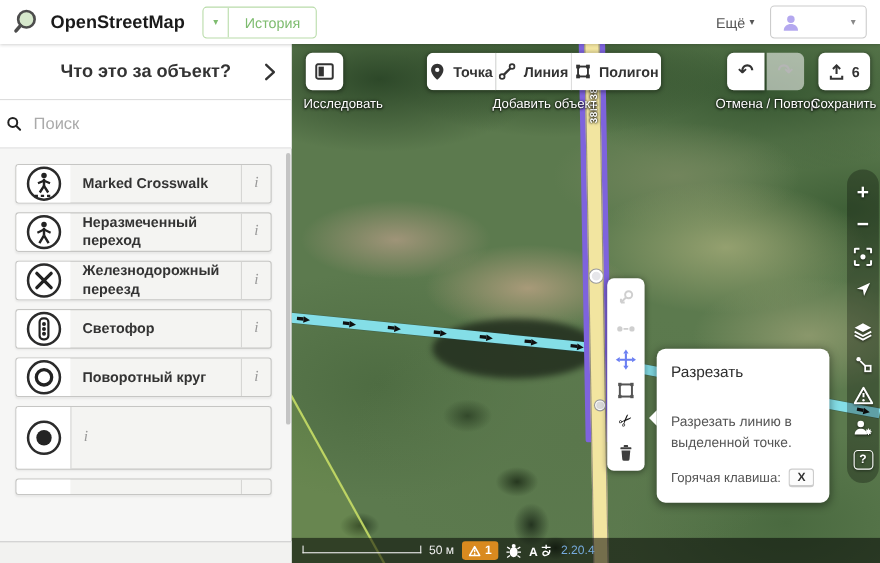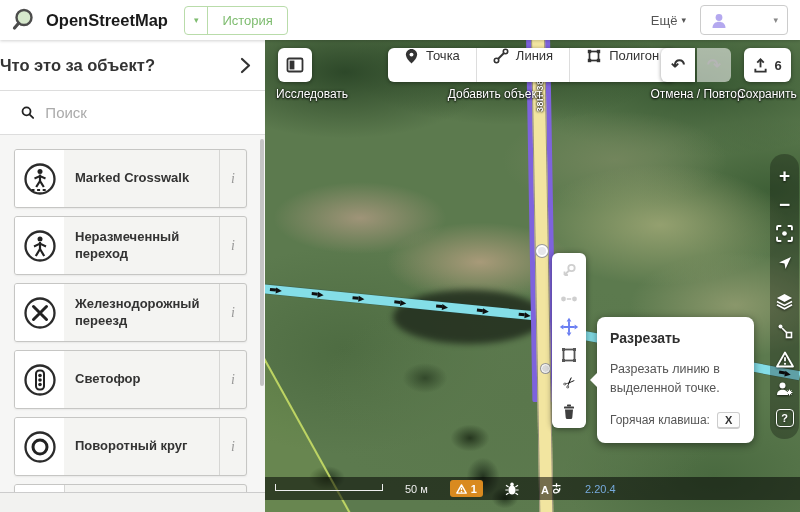--- a/index.html
+++ b/index.html
@@ -20,30 +20,30 @@
   .nav-right{margin-left:auto;display:flex;align-items:center;gap:14px}
   .more-link{font-size:13px;color:#555;display:flex;align-items:center;gap:4px}
   .more-link .caret{font-size:9px;color:#555}
   .user-btn{width:88px;height:30px;border:1px solid #ccc;border-radius:4px;display:flex;
             align-items:center;justify-content:space-between;padding:0 9px;background:#fff}
   .user-btn .caret{font-size:9px;color:#888}
 
   
   .sidebar{position:absolute;top:40px;left:0;width:265px;bottom:0;background:#f6f6f5;z-index:40}
   .sb-header{height:51px;background:#fff;border-bottom:1px solid #ddd;display:flex;
-             align-items:center;position:relative}
+             align-items:center;justify-content:center;position:relative}
   .sb-title{font-size:16.5px;font-weight:bold;color:#333}
   .sb-chevron{position:absolute;right:14px;top:17px}
   .sb-search{height:44px;background:#fff;border-bottom:1px solid #ddd;display:flex;
-             align-items:center;gap:11px;padding:0 21px}
+             align-items:center;gap:11px;padding:0 6px}
   .sb-search input{border:none;outline:none;background:transparent;font-size:15px;color:#333;width:100%;
                    font-family:inherit}
   .sb-search input::placeholder{color:#aaa}
   .preset-list{position:absolute;top:95px;left:0;right:0;bottom:20px;padding:14px 18px 0 14px;overflow:hidden}
-  .preset-item{display:flex;align-items:stretch;height:59px;background:#f4f4f2;border:1px solid #c6c6c4;
+  .preset-item{display:flex;align-items:stretch;height:36px;background:#f4f4f2;border:1px solid #c6c6c4;
                border-radius:3px;margin-bottom:8px;box-shadow:0 1px 2px rgba(0,0,0,.06);cursor:pointer}
   .preset-item.tall{height:58px}
   .preset-item.partial{height:15px;overflow:hidden;margin-bottom:0}
   .pi-icon{width:49px;background:#fff;display:flex;align-items:center;justify-content:center;border-radius:2px 0 0 2px}
   .pi-label{flex:1;display:flex;align-items:center;padding:0 11px;font-size:13px;font-weight:bold;
             color:#333;line-height:1.3}
   .pi-info{width:27px;border-left:1px solid #d6d6d4;display:flex;align-items:center;justify-content:center;
            font-family:"Liberation Serif","DejaVu Serif",serif;font-style:italic;font-size:14px;color:#999;cursor:pointer}
   .sb-scrollbar{position:absolute;right:1px;top:99px;width:4px;height:247px;background:#c4c4c4;border-radius:2px;z-index:5}
   .sb-footer{position:absolute;bottom:0;left:0;right:0;height:20px;background:#f2f2f0;border-top:1px solid #ccc}
@@ -97,22 +97,22 @@
             transform:rotate(-90deg);font-size:9px;font-weight:bold;color:#fff;letter-spacing:.5px;
             text-shadow:0 0 2px #000,0 0 3px #000}
 
   
   .mt-btn{position:absolute;top:8px;height:34px;background:#fff;border-radius:6px;display:flex;
           align-items:center;justify-content:center;gap:7px;font-size:13px;font-weight:bold;color:#333;
           box-shadow:0 1px 4px rgba(0,0,0,.4);cursor:pointer;z-index:25}
   .btn-browse{left:13px;width:34px}
   .add-group{position:absolute;left:123px;top:8px;height:34px;display:flex;border-radius:6px;overflow:hidden;
              box-shadow:0 1px 4px rgba(0,0,0,.4);z-index:25}
-  .ag-seg{display:flex;gap:7px;background:#fff;padding:0 16px;font-size:13px;
-          font-weight:normal;color:#333;border-right:1px solid #ddd;cursor:pointer}
+  .ag-seg{display:flex;align-items:center;gap:7px;background:#fff;padding:0 2px;font-size:13px;
+          font-weight:bold;color:#333;border-right:1px solid #ddd;cursor:pointer}
   .ag-seg:last-child{border-right:none}
   .undo-redo{position:absolute;left:396px;top:8px;display:flex;gap:2px;z-index:25}
   .ur-btn{width:34px;height:34px;display:flex;align-items:center;justify-content:center;background:#fff;
           box-shadow:0 1px 4px rgba(0,0,0,.4);font-size:17px;font-weight:bold;color:#333;cursor:pointer}
   .ur-btn.undo{border-radius:6px 0 0 6px}
   .ur-btn.redo{border-radius:0 6px 6px 0;background:rgba(255,255,255,.55);color:#b5b5b5;box-shadow:none}
   .btn-save{left:479px;width:47px;gap:6px}
   .mt-label{position:absolute;z-index:25;font-size:12px;color:#fff;
             text-shadow:0 1px 2px rgba(0,0,0,.95),0 0 3px rgba(0,0,0,.8);white-space:nowrap}
   .lbl-browse{left:11px;top:47px}
@@ -125,43 +125,43 @@
              box-shadow:0 1px 6px rgba(0,0,0,.45);padding:7px 0;display:flex;flex-direction:column;
              align-items:center;gap:7px;z-index:20}
   .em-btn{width:24px;height:21px;display:flex;align-items:center;justify-content:center;cursor:pointer}
   .em-split{font-size:15px;color:#141414;transform:rotate(-45deg);line-height:1}
 
   
   .tooltip{position:absolute;left:332px;top:277px;width:157px;background:#fff;border-radius:8px;
            box-shadow:0 2px 9px rgba(0,0,0,.45);padding:13px 13px 14px;z-index:19}
   .tt-arrow{position:absolute;left:-7px;top:56px;width:0;height:0;border-top:7px solid transparent;
             border-bottom:7px solid transparent;border-right:7px solid #fff}
-  .tt-title{font-size:14px;font-weight:bold;color:#2e2e2e;margin-bottom:14px}
+  .tt-title{font-size:14px;font-weight:normal;color:#2e2e2e;margin-bottom:28px}
   .tt-desc{font-size:12.5px;color:#555;line-height:1.55;margin-bottom:13px}
   .tt-hot{font-size:12px;color:#555;display:flex;align-items:center;gap:7px}
   .kbd{background:#fcfcfc;border:1px solid #ccc;border-bottom-width:2px;border-radius:3px;
        padding:1px 7px;font-size:11px;font-weight:bold;color:#333}
 
   
   .right-controls{position:absolute;left:505px;top:114px;width:29px;padding:9px 0;background:rgba(0,0,0,.28);
                   border-radius:14px;display:flex;flex-direction:column;align-items:center;gap:4px;z-index:18}
   .rc-btn{width:25px;height:25px;display:flex;align-items:center;justify-content:center;cursor:pointer;
           filter:drop-shadow(0 1px 1px rgba(0,0,0,.6))}
   .rc-glyph{font-size:19px;font-weight:bold;color:#fff;line-height:1}
   .rc-gap{height:6px}
   .help-key{width:18px;height:18px;border:1.5px solid #fff;border-radius:4px;display:flex;align-items:center;
             justify-content:center;font-size:11px;font-weight:bold;color:#fff}
 
   
   .maxar{position:absolute;left:10px;bottom:27px;display:flex;align-items:baseline;gap:7px;z-index:26}
   .maxar-logo{font-size:20px;font-weight:800;color:#fff;letter-spacing:1.5px;transform:scaleY(.92);
               text-shadow:0 1px 2px rgba(0,0,0,.5);cursor:pointer}
   .maxar-terms{font-size:9.5px;color:#f0f0f0;opacity:.9;cursor:pointer}
-  .status-strip{position:absolute;left:0;right:0;bottom:12px;height:23px;background:rgba(0,0,0,.52);z-index:27;
-                display:flex;align-items:center;gap:22px;padding:0 24px 0 10px;font-size:11px;color:#ddd}
+  .status-strip{position:absolute;left:0;right:0;bottom:0;height:23px;background:rgba(0,0,0,.52);z-index:27;
+                display:flex;align-items:center;gap:7px;padding:0 24px 0 10px;font-size:11px;color:#ddd}
   .scalebar{width:108px;height:7px;border-left:1.5px solid #eee;border-right:1.5px solid #eee;
             border-bottom:1.5px solid #eee;margin-top:-2px}
   .scale-text{color:#eee;white-space:nowrap}
   .contribs{margin-left:auto;white-space:nowrap;display:flex;gap:4px;align-items:center}
   .contrib-links{color:#8a90ee;cursor:pointer}
   .contrib-count{color:#7092ff;cursor:pointer}
   .issue-badge{background:#d98a1f;border-radius:3px;height:17px;display:flex;align-items:center;gap:4px;
                padding:0 6px;color:#fff;font-weight:bold;font-size:11px;cursor:pointer}
   .ico-btn{display:flex;align-items:center;justify-content:center;cursor:pointer}
   .version{color:#76aadc;cursor:pointer;white-space:nowrap}

